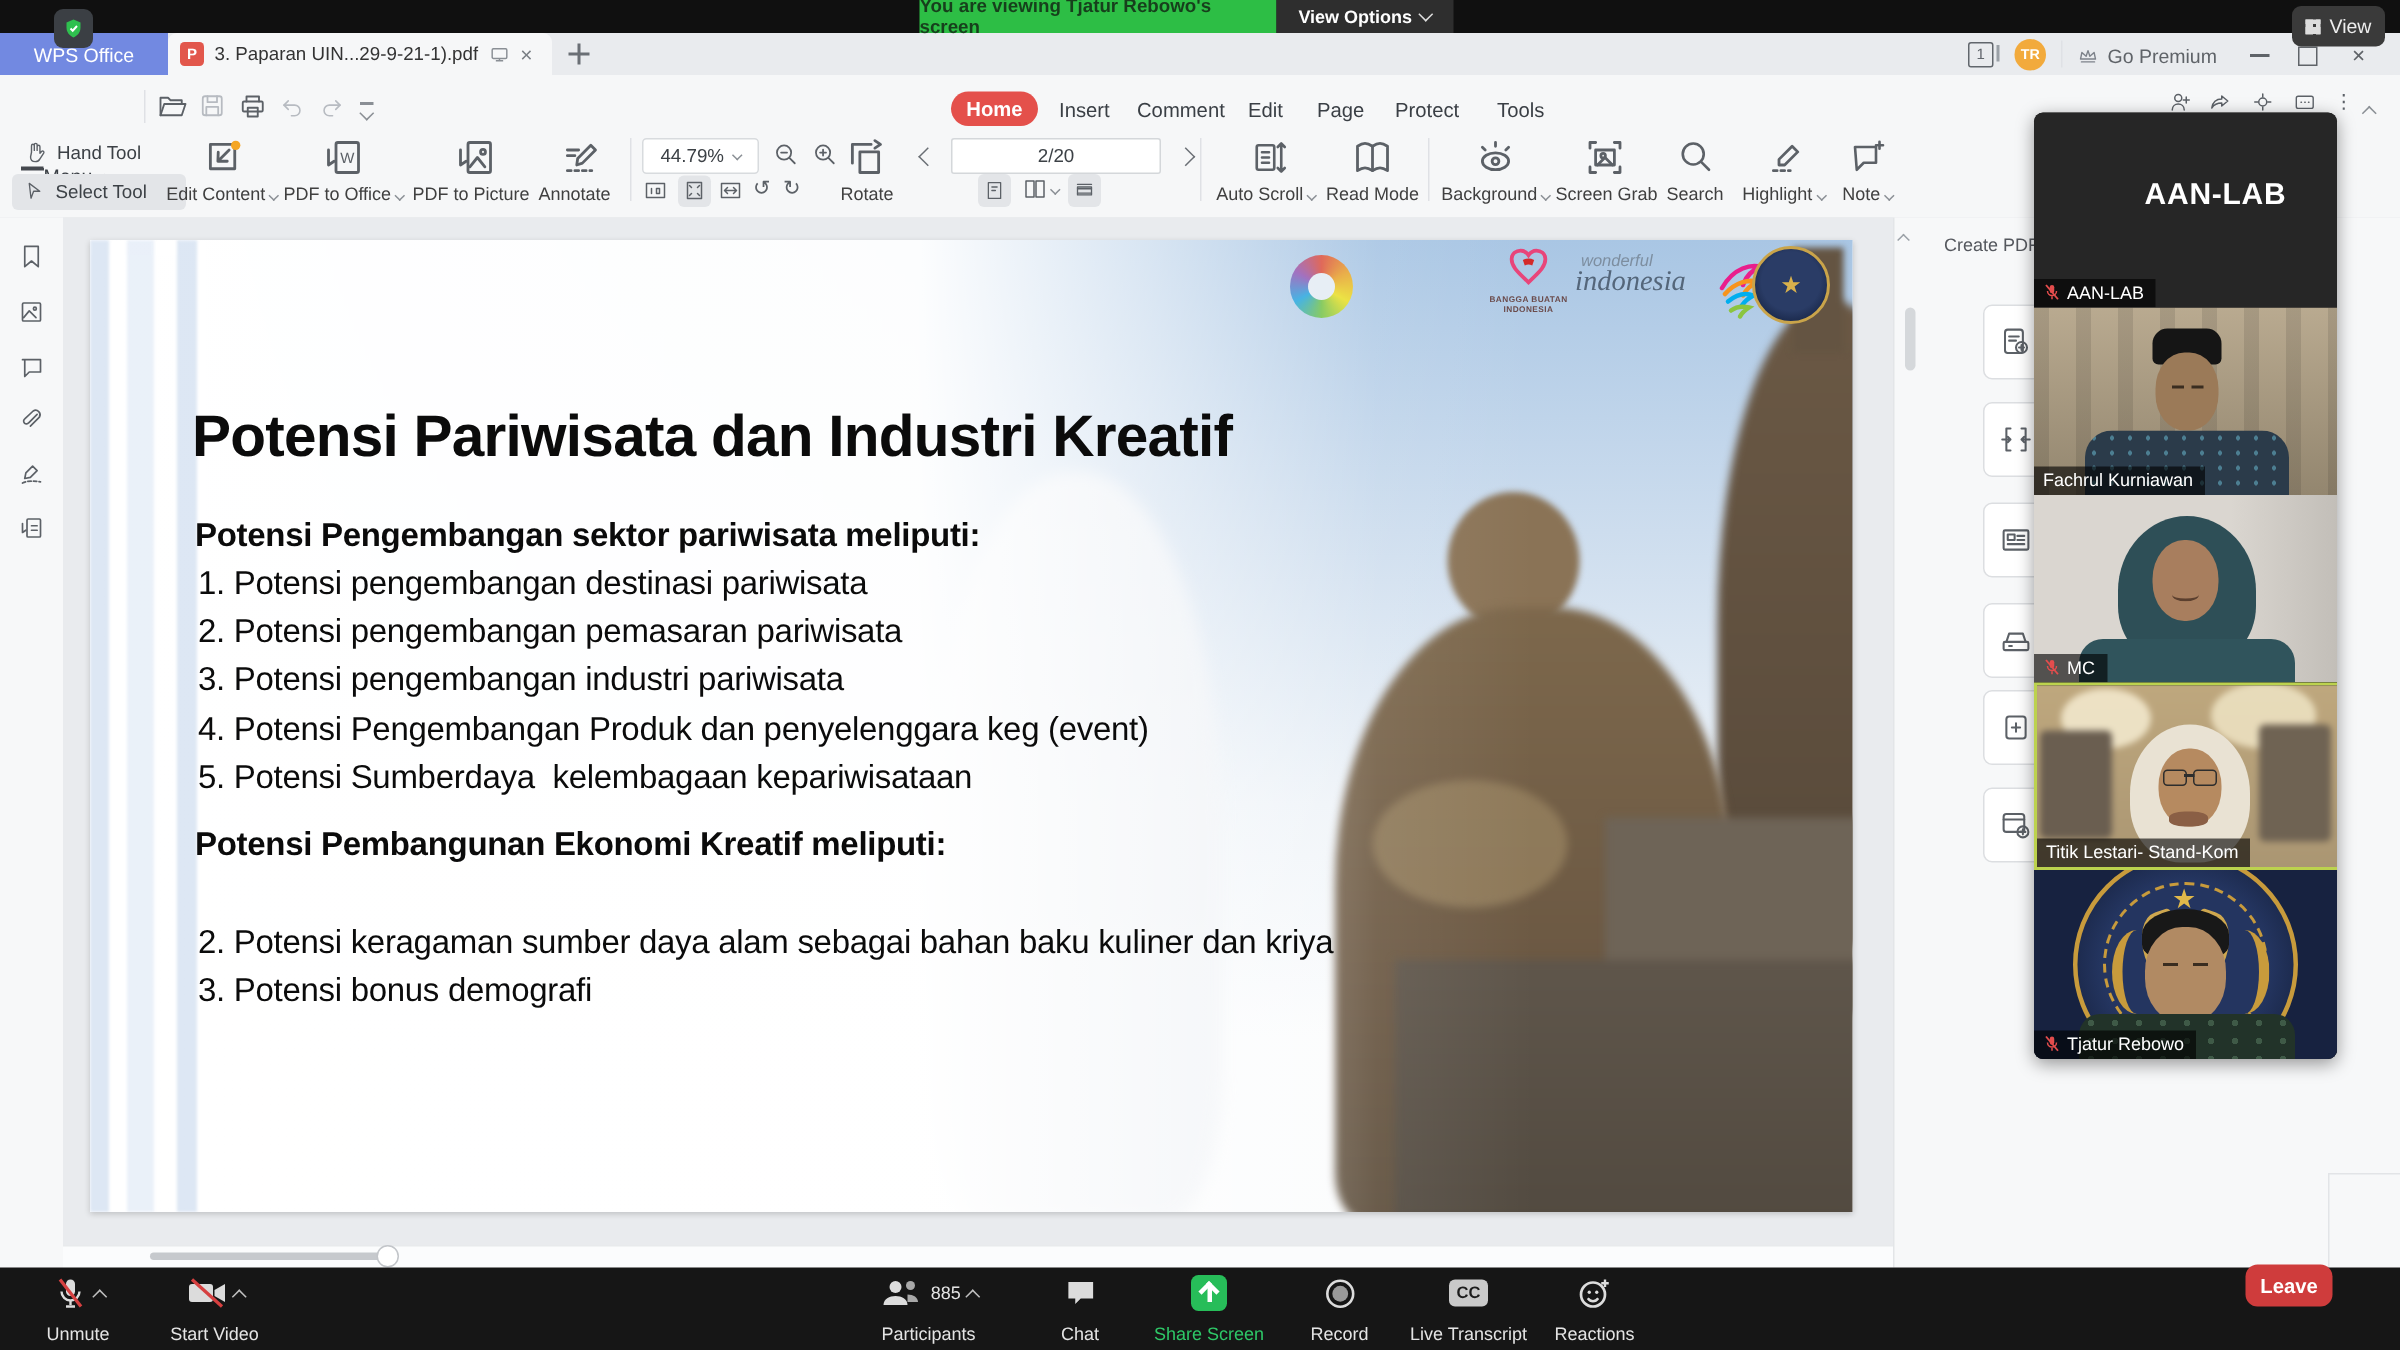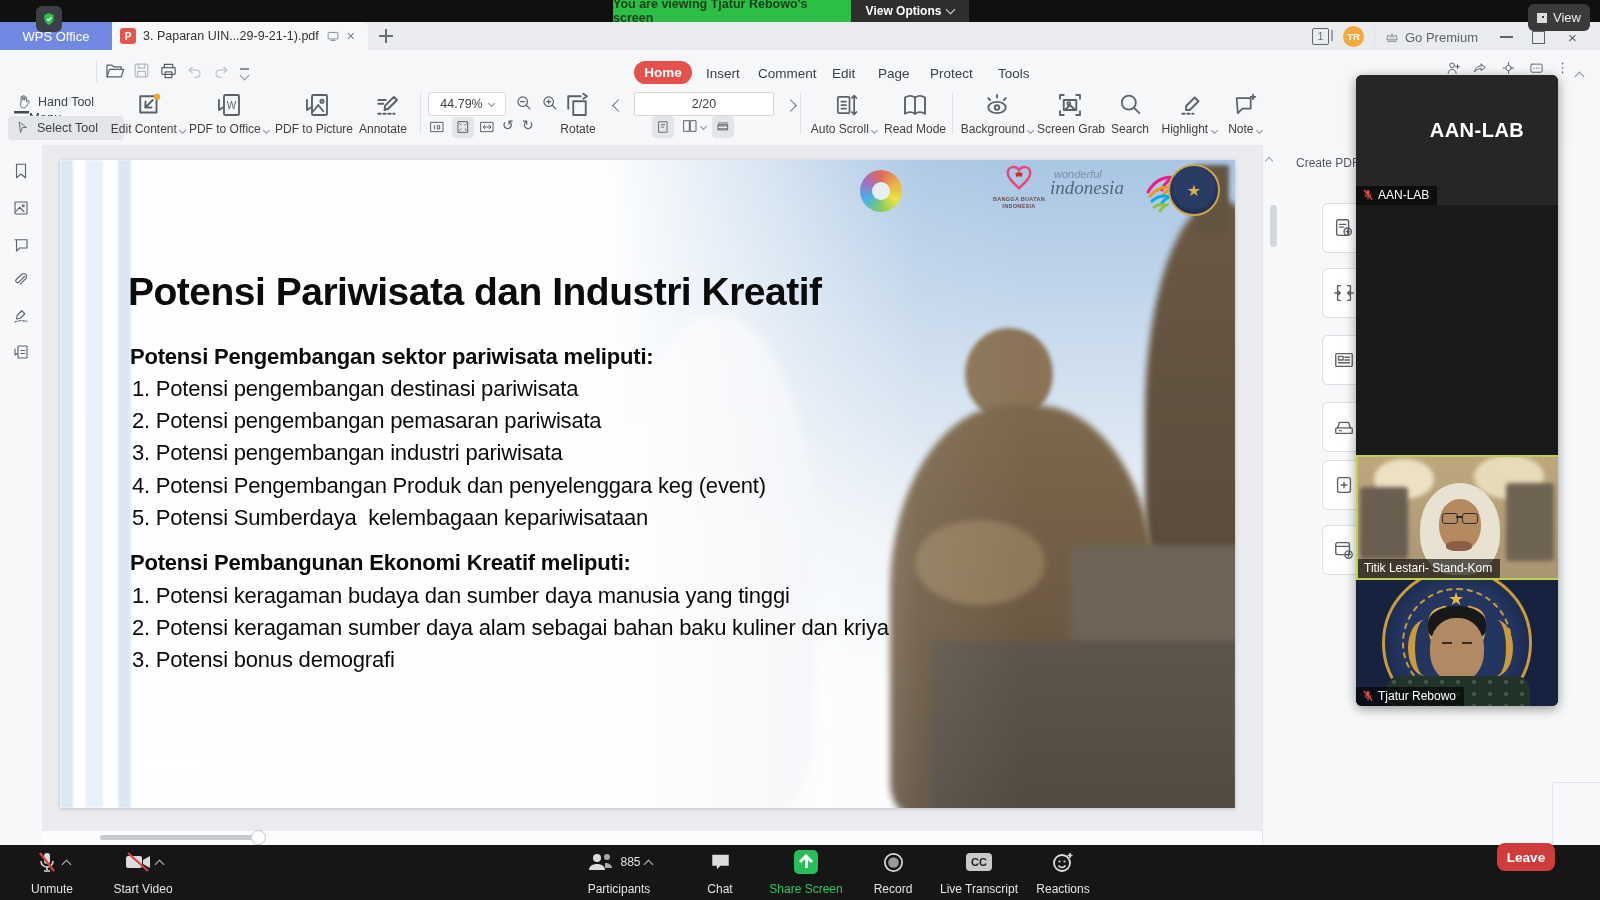--- a/index.html
+++ b/index.html
@@ -432,21 +432,20 @@
     <div class="ab slide-txt" style="left:68px;top:110px;font-size:39px;font-weight:800;letter-spacing:-.5px;">Potensi Pariwisata dan Industri Kreatif</div>
 
     <div class="ab slide-txt" style="left:70px;top:184px;font-size:22px;font-weight:bold;">Potensi Pengembangan sektor pariwisata meliputi:</div>
     <div class="ab slide-txt" style="left:72px;top:216px;font-size:22px;">1. Potensi pengembangan destinasi pariwisata</div>
     <div class="ab slide-txt" style="left:72px;top:248px;font-size:22px;">2. Potensi pengembangan pemasaran pariwisata</div>
     <div class="ab slide-txt" style="left:72px;top:280px;font-size:22px;">3. Potensi pengembangan industri pariwisata</div>
     <div class="ab slide-txt" style="left:72px;top:313px;font-size:22px;">4. Potensi Pengembangan Produk dan penyelenggara keg (event)</div>
     <div class="ab slide-txt" style="left:72px;top:345px;font-size:22px;">5. Potensi Sumberdaya  kelembagaan kepariwisataan</div>
 
     <div class="ab slide-txt" style="left:70px;top:390px;font-size:22px;font-weight:bold;">Potensi Pembangunan Ekonomi Kreatif meliputi:</div>
-    <div class="ab slide-txt" style="left:72px;top:423px;font-size:22px;">1. Potensi keragaman budaya dan sumber daya manusia yang tinggi</div>
     <div class="ab slide-txt" style="left:72px;top:455px;font-size:22px;">2. Potensi keragaman sumber daya alam sebagai bahan baku kuliner dan kriya</div>
     <div class="ab slide-txt" style="left:72px;top:487px;font-size:22px;">3. Potensi bonus demografi</div>
   </div>
 
   <div class="ab" style="left:42px;top:830px;width:1220px;height:15px;background:#fbfcfd;border-top:1px solid #e8eaec;"></div>
   <div class="ab" style="left:100px;top:835px;width:158px;height:5px;background:#c6c9cd;border-radius:3px;"></div>
   <div class="ab" style="left:251px;top:830px;width:13px;height:13px;background:#fff;border:1px solid #c2c5c9;border-radius:50%;"></div>
 
   <div class="ab" style="left:1262px;top:145px;width:338px;height:700px;background:#f7f8f9;border-left:1px solid #e3e5e8;"></div>
   <div class="ab" style="left:1266px;top:150px;"><span class="cv cv-u" style="width:5px;height:5px;border-color:#9aa0a6;"></span></div>
@@ -519,21 +518,50 @@
         <svg width="12" height="12" viewBox="0 0 24 24">
             <rect x="9" y="2" width="6" height="11" rx="3" fill="#e34d4d"></rect>
             <path d="M6 10a6 6 0 0 0 12 0" stroke="#e34d4d" stroke-width="2" fill="none"></path>
             <path d="M12 17v4" stroke="#e34d4d" stroke-width="2"></path>
             <path d="M4 2l16 19" stroke="#e34d4d" stroke-width="2.5"></path>
           </svg>
         <span>AAN-LAB</span>
       </div>
     </div>
 
-
+    <div class="tile" style="top:130px;height:125px;">
+      <div class="ab" style="left:0;top:0;width:202px;height:125px;background:linear-gradient(180deg,#b9aa90,#93866f);">
+        <div class="ab" style="left:0;top:0;width:202px;height:125px;background:repeating-linear-gradient(90deg,rgba(0,0,0,.10) 0 10px,transparent 10px 28px);"></div>
+      </div>
+      <div class="ab" style="left:79px;top:14px;width:46px;height:24px;background:#151515;border-radius:10px 10px 4px 4px;"></div>
+      <div class="ab" style="left:81px;top:30px;width:42px;height:52px;background:#9b7a58;border-radius:46%;"></div>
+      <div class="ab" style="left:92px;top:52px;width:8px;height:2px;background:#3a2d20;"></div>
+      <div class="ab" style="left:105px;top:52px;width:8px;height:2px;background:#3a2d20;"></div>
+      <div class="ab" style="left:34px;top:82px;width:136px;height:43px;border-radius:18px 18px 0 0;background:#2b3b4a;background-image:radial-gradient(circle,#4c7e91 1.5px,transparent 1.6px);background-size:12px 10px;"></div>
+      <div class="chip">
+          <span>Fachrul Kurniawan</span>
+        </div>
+    </div>
+
+    <div class="tile" style="top:255px;height:125px;">
+      <div class="ab" style="left:0;top:0;width:202px;height:125px;background:linear-gradient(90deg,#dad6d0 65%,#c2beb8);"></div>
+      <div class="ab" style="left:56px;top:14px;width:92px;height:100px;background:#2e4f57;border-radius:50% 50% 40% 40%;"></div>
+      <div class="ab" style="left:79px;top:30px;width:44px;height:54px;background:#a87e5e;border-radius:48%;"></div>
+      <div class="ab" style="left:92px;top:62px;width:18px;height:7px;border-bottom:2px solid #5b3f2e;border-radius:50%;"></div>
+      <div class="ab" style="left:30px;top:96px;width:144px;height:29px;background:#30545c;border-radius:16px 16px 0 0;"></div>
+      <div class="chip">
+        <svg width="12" height="12" viewBox="0 0 24 24">
+            <rect x="9" y="2" width="6" height="11" rx="3" fill="#e34d4d"></rect>
+            <path d="M6 10a6 6 0 0 0 12 0" stroke="#e34d4d" stroke-width="2" fill="none"></path>
+            <path d="M12 17v4" stroke="#e34d4d" stroke-width="2"></path>
+            <path d="M4 2l16 19" stroke="#e34d4d" stroke-width="2.5"></path>
+          </svg>
+        <span>MC</span>
+      </div>
+    </div>
 
     <div class="tile" style="top:380px;height:125px;border:2px solid #bcd24e;box-sizing:border-box;">
       <div class="ab blur2" style="left:-4px;top:-4px;width:210px;height:133px;background:linear-gradient(180deg,#bfa87e,#a99572);">
         <div class="ab" style="left:20px;top:6px;width:60px;height:40px;background:#f2e8cc;border-radius:50%;opacity:.9;"></div>
         <div class="ab" style="left:120px;top:2px;width:70px;height:44px;background:#efe4c4;border-radius:50%;opacity:.85;"></div>
         <div class="ab" style="left:6px;top:34px;width:48px;height:72px;background:#6a5e50;border-radius:4px;"></div>
         <div class="ab" style="left:152px;top:30px;width:48px;height:78px;background:#6f6353;border-radius:4px;"></div>
       </div>
       <div class="ab" style="left:62px;top:26px;width:80px;height:92px;background:#e9e2d3;border-radius:50% 50% 42% 42%;"></div>
       <div class="ab" style="left:81px;top:42px;width:42px;height:52px;background:#b68a60;border-radius:48%;"></div>

